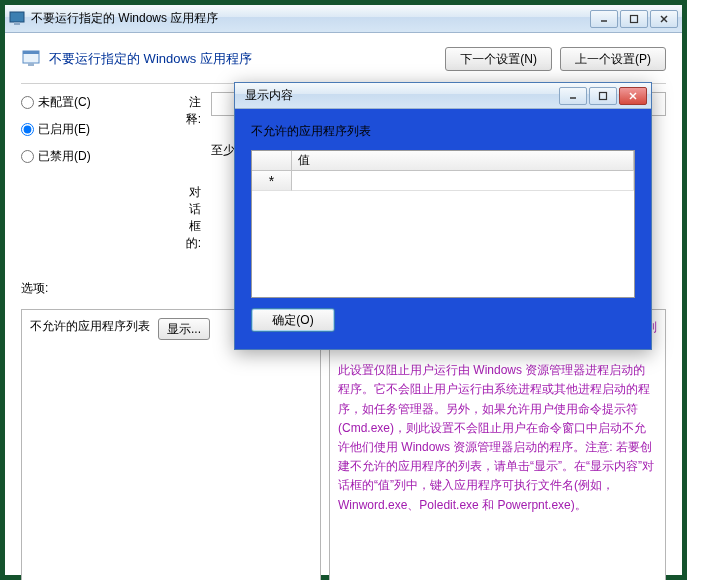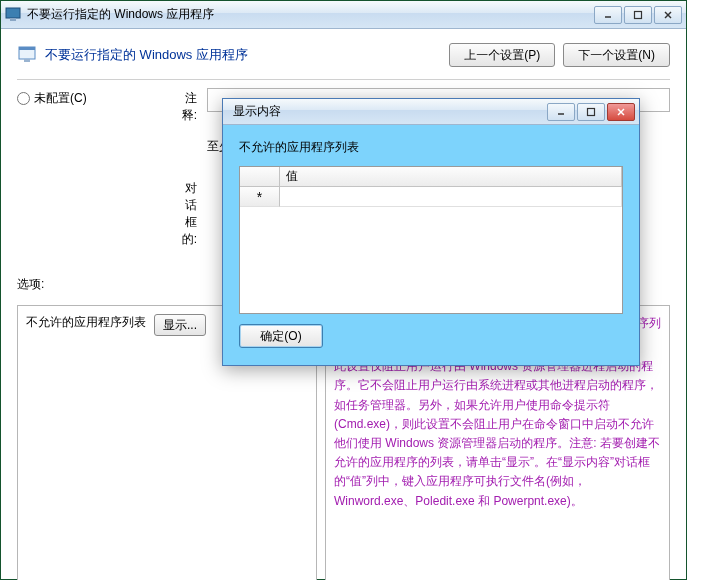--- a/index.html
+++ b/index.html
@@ -10,21 +10,21 @@
   width: 702px;
   height: 580px;
   overflow: hidden;
   position: relative;
 }
 
 .main-window {
   position: absolute;
   top: 0; left: 0;
   width: 687px; height: 580px;
-  border: 1px solid #14532d;
+  border: 5px solid #14532d;
   background: #fff;
 }
 .titlebar {
   height: 28px;
   background: linear-gradient(to bottom, #f6fafc 0%, #dce9f5 45%, #c9dcf0 46%, #d6e6f5 100%);
   border-bottom: 1px solid #9fb6cf;
   display: flex;
   align-items: center;
   padding: 0 4px;
 }
@@ -176,27 +176,26 @@
   border-radius: 3px;
   background: linear-gradient(to bottom, #fcfcfc, #e5e5e5);
   font-size: 12px;
   cursor: pointer;
 }
 
 
 .dialog {
   position: absolute;
   top: 82px;
-  left: 222px;
+  left: 234px;
   width: 418px;
   height: 268px;
   border: 1px solid #4a7ab5;
-  background: #7dd3fc;
+  background: #1d4ed8;
   box-shadow: 0 4px 18px rgba(0,0,0,0.35);
-  margin-top: 16px;
 }
 .dialog .titlebar {
   height: 26px;
 }
 .dialog-body {
   padding: 14px 16px 10px 16px;
 }
 .dialog-subtitle {
   margin-bottom: 10px;
   font-size: 12px;
@@ -291,30 +290,38 @@
   <div class="content-area">
     <div class="header-row">
       <span class="header-icon">
         <svg width="20" height="20" viewBox="0 0 20 20">
             <rect x="2" y="2" width="16" height="12" fill="#e8f2fb" stroke="#5a8cc4"></rect>
             <rect x="2" y="2" width="16" height="3" fill="#5a8cc4"></rect>
             <rect x="7" y="14" width="6" height="3" fill="#9ab4d1"></rect>
           </svg>
       </span>
       <span class="header-title">不要运行指定的 Windows 应用程序</span>
+      <button class="nav-btn">下一个设置(N)</button>
       <button class="nav-btn">上一个设置(P)</button>
-      <button class="nav-btn">下一个设置(N)</button>
     </div>
     <hr class="divider">
 
     <div class="form-grid">
       <div class="radio-col">
         <label class="radio-row">
           <input type="radio" name="cfg" style="">
           <span>未配置(C)</span>
+        </label>
+        <label class="radio-row">
+          <input type="radio" name="cfg" checked="" style="">
+          <span>已启用(E)</span>
+        </label>
+        <label class="radio-row">
+          <input type="radio" name="cfg" style="">
+          <span>已禁用(D)</span>
         </label>
       </div>
       <div class="label-col">
         <div class="lbl">注释:</div>
         <div class="lbl">对话框的:</div>
       </div>
       <div class="input-col">
         <input class="text-input" type="text" value="" style="">
         <div class="platform-text">至少</div>
       </div>

